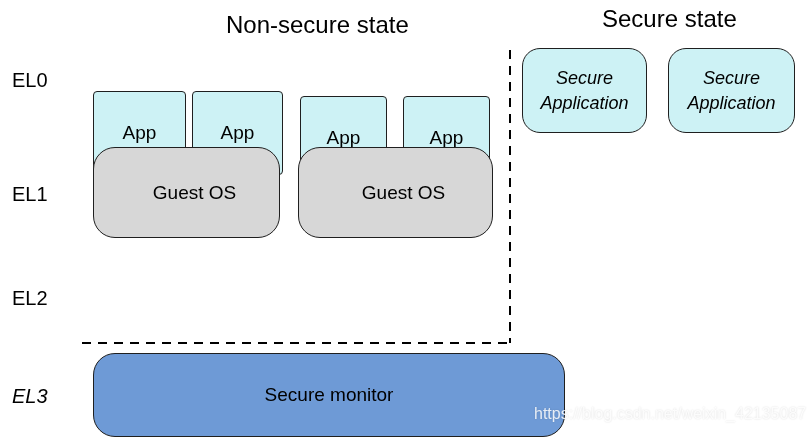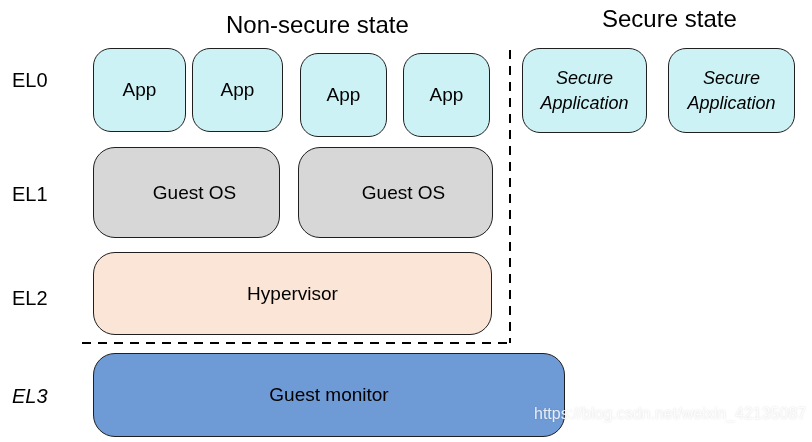--- a/index.html
+++ b/index.html
@@ -12,21 +12,21 @@
   }
   .el-label {
     position:absolute; left:12px; font-size:20px; color:var(--text); white-space:nowrap;
   }
   .box {
     position:absolute; box-sizing:border-box;
     border:1.6px solid var(--border);
     display:flex; align-items:center; justify-content:center;
     text-align:center; font-size:19px; color:var(--text);
   }
-  .box-app        { background:var(--app-fill);  border-radius:18px; }
+  .box-app        { background:var(--app-fill);  border-radius:4px;margin-top:43px; }
   .box-secure-app { background:var(--app-fill);  border-radius:18px; font-size:18px; line-height:1.35; padding:0 0;font-style:italic; }
   .box-os         { background:var(--os-fill);   border-radius:22px;padding-left:16px; }
   .box-hypervisor { background:var(--hyp-fill);  border-radius:22px; }
   .box-monitor    { background:var(--mon-fill);  border-radius:22px; }
   .box-secure-os  { background:var(--os-fill);   border-radius:20px; }
   .dash-v {
     position:absolute; width:2px;
     background:repeating-linear-gradient(180deg, var(--dash) 0 9px, transparent 9px 16px);
   }
   .dash-h {
@@ -55,22 +55,21 @@
   <div class="box box-app" style="left:192px; top:48px; width:91px; height:84px;">App</div>
   <div class="box box-app" style="left:300px; top:53px; width:87px; height:84px;">App</div>
   <div class="box box-app" style="left:403px; top:53px; width:87px; height:84px;">App</div>
 
   <div class="box box-secure-app" style="left:522px; top:48px; width:125px; height:85px;">Secure Application</div>
   <div class="box box-secure-app" style="left:668px; top:48px; width:127px; height:85px;">Secure Application</div>
 
   <div class="box box-os" style="left:93px;  top:147px; width:187px; height:91px;">Guest OS</div>
   <div class="box box-os" style="left:298px; top:147px; width:195px; height:91px;">Guest OS</div>
 
-  <div class="box box-hypervisor" style="left:93px; top:252px; width:399px; height:83px;">Hypervisor</div>
 
   <div class="dash-v" style="left:509px; top:50px; height:293px;"></div>
   <div class="dash-h" style="left:82px; top:342px; width:429px;"></div>
 
-  <div class="box box-monitor" style="left:93px; top:353px; width:472px; height:84px;">Guest monitor</div>
+  <div class="box box-monitor" style="left:93px; top:353px; width:472px; height:84px;">Secure monitor</div>
 
   <div class="watermark" style="left:506px; top:405px;margin-left:28px;">https://blog.csdn.net/weixin_42135087</div>
 
 </div>
 
 </body></html>

